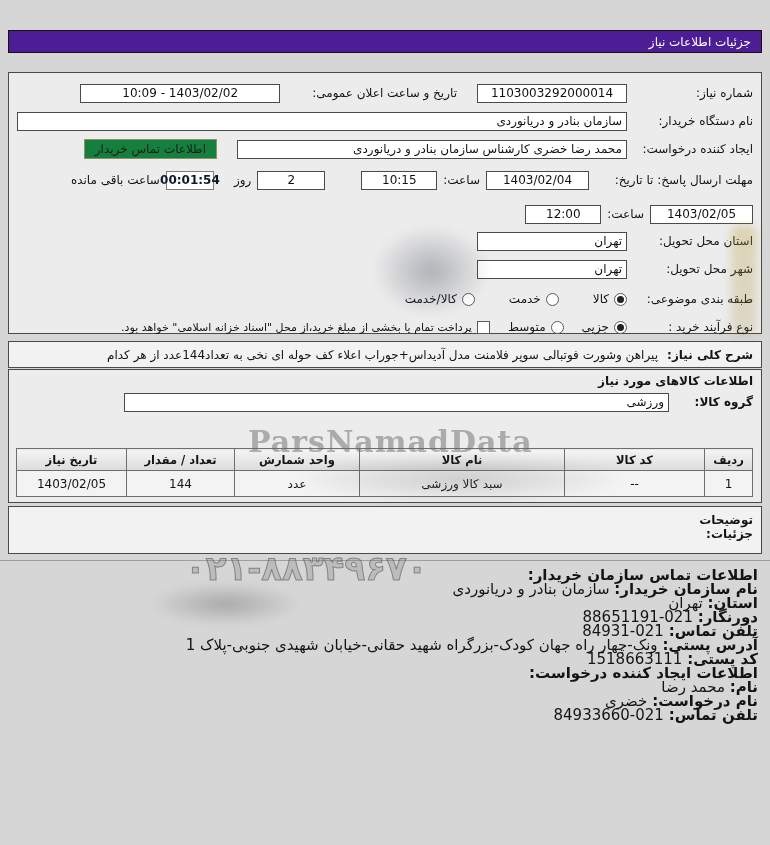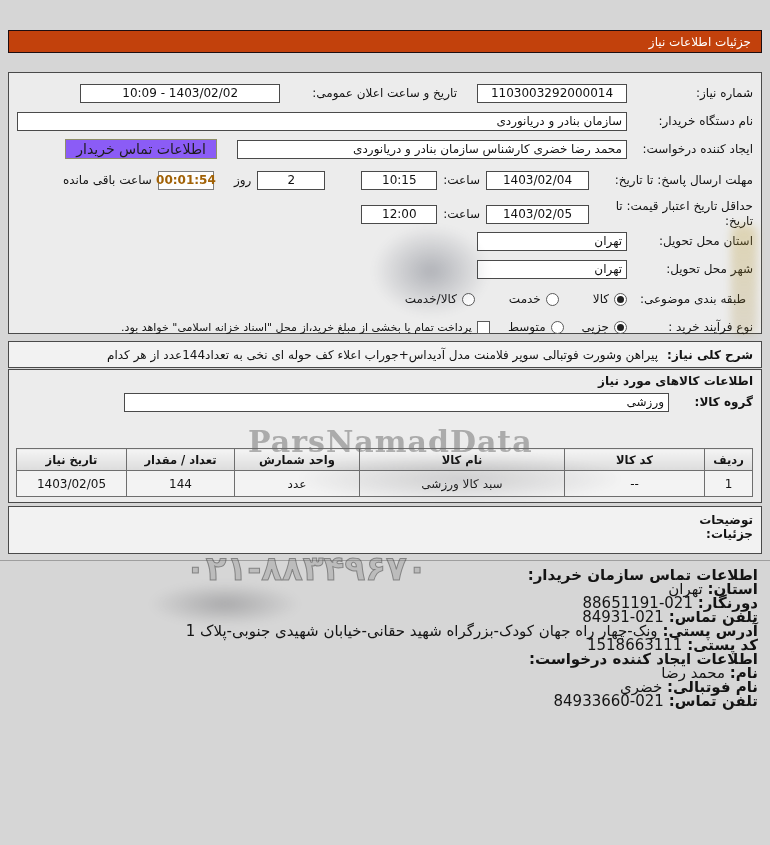--- a/index.html
+++ b/index.html
@@ -5,47 +5,47 @@
   * { box-sizing: border-box; }
   html,body { margin:0; padding:0; }
   body {
     width:770px; height:845px; position:relative; overflow:hidden;
     background:#d6d6d6; direction:rtl;
     font-family:"DejaVu Sans","Liberation Sans",sans-serif;
     font-size:12px; color:#141414;
   }
   .titlebar {
     position:absolute; top:30px; right:8px; left:8px; height:23px;
-    background:#c2410c; color:#fff; display:flex; align-items:center;
+    background:#4c1d95; color:#fff; display:flex; align-items:center;
     padding:0 10px; font-size:12px; border:1px solid #1d0d10;
   }
   .panel { position:absolute; right:8px; left:8px; border:1px solid #4a4a4a; background:#ececec; }
   .boxA { top:72px; height:262px; padding:10px 8px 0 8px; }
   .boxB { top:341px; height:27px; display:flex; align-items:center; padding:0 8px; background:#f2f2f2; }
   .boxC { top:369px; height:134px; padding:4px 8px; }
   .boxD { top:506px; height:48px; display:flex; align-items:flex-start; padding:4px 8px; background:#f2f2f2; }
   .frow { display:flex; align-items:center; column-gap:6px; }
   .lblcol { width:120px; flex:none; }
   .lblcol2 { width:158px; flex:none; line-height:1.25; }
   .inp {
     border:1px solid #4a4a4a; background:#fff; height:19px; font-size:12px;
     font-family:inherit; padding:0 4px; color:#111; direction:rtl;
   }
   .c { text-align:center; }
   .r { text-align:right; }
   .w150{width:150px;} .w200{width:200px;} .w580{width:580px; flex:1;} .w390{width:390px;}
   .w103{width:103px;} .w76{width:76px;} .w68{width:68px;} .w545{width:545px;}
   .sp8{width:8px; flex:none;} .sp20{width:20px; flex:none;} .sp24{width:24px; flex:none;}
   .ybtn {
-    background:#8b5cf6; border:1px solid #8f8f68; height:20px; font-size:14px;
+    background:#15803d; border:1px solid #8f8f68; height:20px; font-size:12px;
     font-family:inherit; padding:0 10px; color:#1c1c1c; cursor:pointer;
   }
   .timer {
-    width:56px; height:19px; border:1px solid #7d7d7d; background:#fdfdfd;
-    color:#a16207; font-weight:bold; display:flex; align-items:center;
+    width:48px; height:19px; border:1px solid #7d7d7d; background:#fdfdfd;
+    color:#0f172a; font-weight:bold; display:flex; align-items:center;
     justify-content:center; direction:ltr; font-size:12px; flex:none;
   }
   .opt { display:inline-flex; align-items:flex-end; gap:5px; }
   .radio {
     width:13px; height:13px; border:1px solid #5a5a5a; border-radius:50%;
     background:#fff; flex:none; position:relative;
   }
   .radio.selected::after {
     content:""; position:absolute; inset:2px; border-radius:50%; background:#222;
   }
@@ -121,38 +121,37 @@
     <input class="inp w76 c" readonly="" value="10:15" style="">
     <span class="sp24"></span>
     <input class="inp w68 c" readonly="" value="2" style="">
     <span>روز</span>
     <span class="sp8"></span>
     <div class="timer">00:01:54</div>
     <span>ساعت باقی مانده</span>
   </div>
 
   <div class="frow" style="height:30px; margin-top:8px;">
-    <span class="lblcol2">حداقل تاریخ اعتبار قیمت: تا تاریخ:</span>
     <input class="inp w103 c" readonly="" value="1403/02/05" style="">
     <span>ساعت:</span>
     <input class="inp w76 c" readonly="" value="12:00" style="">
   </div>
 
   <div class="frow" style="height:20px; margin-top:2px;">
     <span class="lblcol">استان محل تحویل:</span>
     <input class="inp w150 r" readonly="" value="تهران" style="">
   </div>
 
   <div class="frow" style="height:20px; margin-top:8px;">
     <span class="lblcol">شهر محل تحویل:</span>
     <input class="inp w150 r" readonly="" value="تهران" style="">
   </div>
 
   <div class="frow" style="height:16px; margin-top:12px; column-gap:34px;">
-    <span class="lblcol" style="margin-left:-28px;text-align:center;">طبقه بندی موضوعی:</span>
+    <span class="lblcol" style="margin-left:-28px;">طبقه بندی موضوعی:</span>
     <span class="opt">
       <span class="radio selected"></span>
       <span>کالا</span>
     </span>
     <span class="opt">
       <span class="radio"></span>
       <span>خدمت</span>
     </span>
     <span class="opt">
       <span class="radio"></span>
@@ -224,20 +223,24 @@
 
 <div class="panel boxD">
   <span class="b" style="width:100px; flex:none; margin-top:2px;">توضیحات جزئیات:</span>
 </div>
 
 <div class="hrline"></div>
 
 <div class="contact">
   <div class="cline b">اطلاعات تماس سازمان خریدار:</div>
   <div class="cline">
+    <span class="b">نام سازمان خریدار:</span>
+    <span>سازمان بنادر و دریانوردی</span>
+  </div>
+  <div class="cline">
     <span class="b">استان:</span>
     <span>تهران</span>
   </div>
   <div class="cline">
     <span class="b">دورنگار:</span>
     <span>021-88651191</span>
   </div>
   <div class="cline">
     <span class="b">تلفن تماس:</span>
     <span>021-84931</span>
@@ -249,21 +252,21 @@
   <div class="cline">
     <span class="b">کد پستی:</span>
     <span>1518663111</span>
   </div>
   <div class="cline b">اطلاعات ایجاد کننده درخواست:</div>
   <div class="cline">
     <span class="b">نام:</span>
     <span>محمد رضا</span>
   </div>
   <div class="cline">
-    <span class="b">نام فوتبالی:</span>
+    <span class="b">نام درخواست:</span>
     <span>خضری</span>
   </div>
   <div class="cline">
     <span class="b">تلفن تماس:</span>
     <span>021-84933660</span>
   </div>
 </div>
 
 <div class="wm blob blob1"></div>
 <div class="wm blob blob2"></div>

